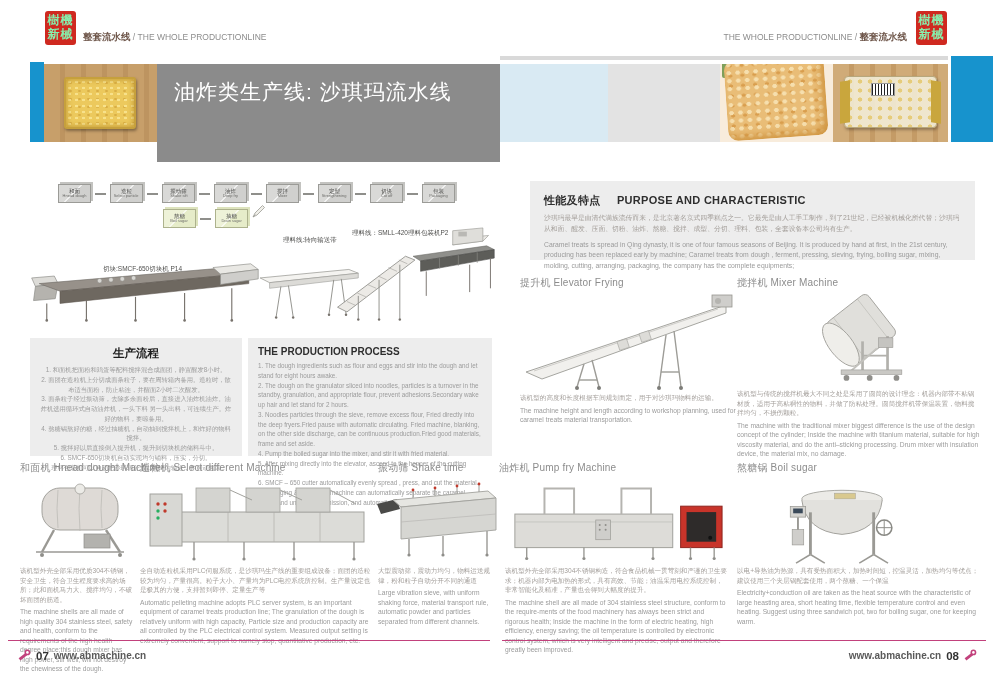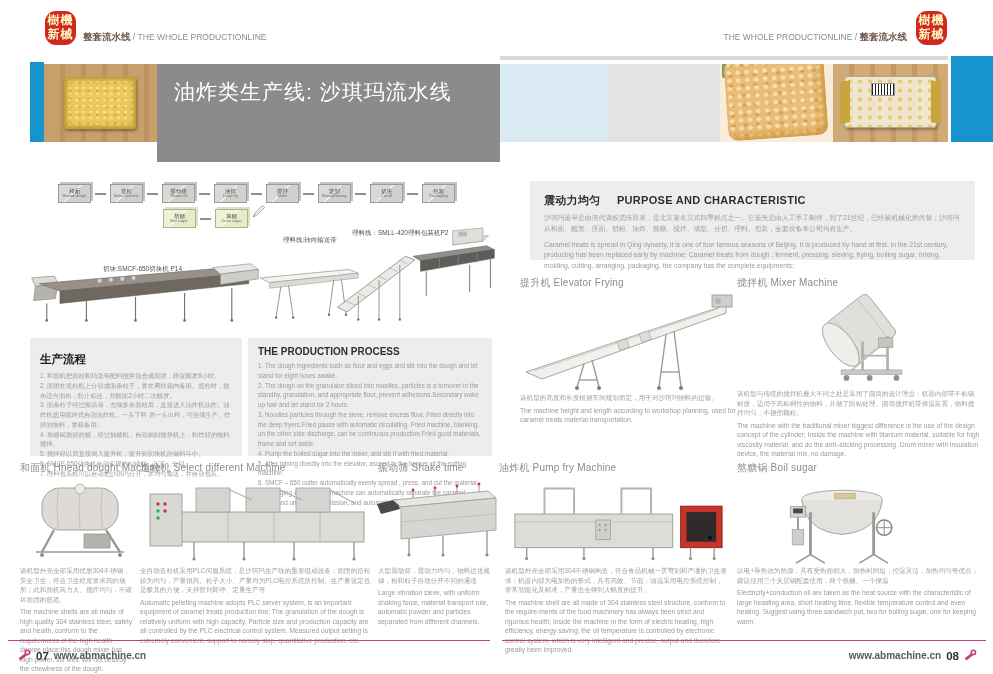--- a/index.html
+++ b/index.html
@@ -4,21 +4,21 @@
 <style>
   * { margin:0; padding:0; box-sizing:border-box; }
   html,body { background:#e9e9e9; }
   #page {
     position:relative; width:993px; height:674px; background:#ffffff;
     font-family:"Liberation Sans", sans-serif; overflow:hidden; margin:0 auto;
   }
   .abs { position:absolute; }
   
   .seal {
-    width:31px; height:34px; background:#cf2920; border-radius:11px; color:#fef9c3;
+    width:31px; height:34px; background:#cf2920; border-radius:3px; color:#86efac;
     display:flex; flex-direction:column; align-items:center; justify-content:center;
     font-size:12px; line-height:1.15; font-weight:bold; letter-spacing:1px;
     font-family:"DejaVu Serif", serif;
   }
   .header-text { font-size:8.5px; color:#8c8c8c; white-space:nowrap; }
   .header-text .zh { color:#6e564a; font-weight:bold; font-size:9.5px; }
   
   .banner-gray { background:#8b8b8b; color:#fff; padding:14px 0 0 17px; }
   .banner-title { font-size:21px; letter-spacing:1px; }
   .banner-sub { font-size:12.5px; color:#f1f1f1; margin-top:3px; }
@@ -276,21 +276,21 @@
         <circle cx="374" cy="99" r="1.3"></circle>
         <circle cx="396" cy="99" r="1.3"></circle>
     </g>
   </svg>
   <div class="abs diagram-label" style="left:103px; top:265px;">切块:SMCF-650切块机 P14</div>
   <div class="abs diagram-label" style="left:283px; top:236px;">理料线:转向输送带</div>
   <div class="abs diagram-label" style="left:352px; top:229px;">理料线：SMLL-420理料包装机P2</div>
 
   <div class="abs gbox" style="left:530px; top:181px; width:445px; height:79px; padding:9px 14px;">
     <div>
-      <span class="purpose-title">震动力均匀</span>
+      <span class="purpose-title">性能及特点</span>
       <span class="purpose-title" style="margin-left:12px;margin-top:21px;">PURPOSE AND CHARACTERISTIC</span>
     </div>
     <div class="body-zh" style="margin-top:5px;">沙琪玛最早是由清代满族流传而来，是北京著名京式四季糕点之一。它最先是由人工手工制作，到了21世纪，已经被机械化所代替；沙琪玛从和面、醒发、压面、切粉、油炸、熬糖、搅拌、成型、分切、理料、包装，全套设备本公司均有生产。</div>
     <div class="body-en" style="margin-top:5px;">Caramel treats is spread in Qing dynasty, it is one of four famous seasons of Beijing. It is produced by hand at first, in the 21st century, producing has been replaced early by machine; Caramel treats from dough , ferment, pressing, sieving, frying, boiling sugar, mixing, molding, cutting, arranging, packaging, the company has the complete equipments;</div>
   </div>
 
   <div class="abs sec-title" style="left:520px; top:276px;">提升机 Elevator Frying</div>
   <svg class="abs" style="left:522px; top:292px;" width="218" height="100" viewBox="0 0 218 100">
     <polygon points="4,80 186,19 204,13 204,21 20,87" fill="#f1f0ed" stroke="#a6a6a1" stroke-width="1"></polygon>
     <line x1="12" y1="79" x2="196" y2="17" stroke="#c5c4c0" stroke-width="0.8"></line>
@@ -338,21 +338,21 @@
       <circle cx="52" cy="103" r="3.2"></circle>
         <circle cx="78" cy="103" r="3.2"></circle>
         <circle cx="108" cy="103" r="3.2"></circle>
     </g>
   </svg>
   <div class="abs" style="left:737px; top:389px; width:243px;">
     <div class="dz">该机型与传统的搅拌机最大不同之处是采用了圆筒的设计理念：机器内部带不粘锅材质，适用于高粘稠性的物料，并做了防粘处理。圆筒搅拌机带保温装置，物料搅拌均匀，不损伤颗粒。</div>
     <div class="de">The machine with the traditional mixer biggest difference is the use of the design concept of the cylinder; Inside the machine with titanium material, suitable for high viscosity material, and do the anti–sticking processing. Drum mixer with insulation device, the material mix, no damage.</div>
   </div>
 
-  <div class="abs gbox" style="left:30px; top:338px; width:212px; height:118px; padding:14px 10px;">
+  <div class="abs gbox" style="left:30px; top:338px; width:212px; height:118px; padding:8px 10px;text-align:center;">
     <div class="proc-title-zh">生产流程</div>
     <div style="margin-top:4px;">
       <div class="proc-step">1. 和面机把面粉和鸡蛋等配料搅拌混合成面团，静置醒发8小时。</div>
       <div class="proc-step">2. 面团在造粒机上分切成面条粒子，要在周转箱内备用。造粒时，散布适当面粉，防止粘连，并醒面2小时二次醒发。</div>
       <div class="proc-step">3. 面条粒子经过振动筛，去除多余面粉后，直接进入油炸机油炸。油炸机选用循环式自动油炸机，一头下料 另一头出料，可连续生产。炸好的物料，要晾备用。</div>
       <div class="proc-step">4. 熬糖锅熬好的糖，经过抽糖机，自动抽到搅拌机上，和炸好的物料搅拌。</div>
       <div class="proc-step">5. 搅拌好以后直接倒入提升机，提升到切块机的储料斗中。</div>
       <div class="proc-step">6. SMCF-650切块机自动实现均匀铺料，压实，分切。</div>
       <div class="proc-step">7. 理料包装机可以自动把沙琪玛分开，并均匀输送，并自动包装。</div>
     </div>

